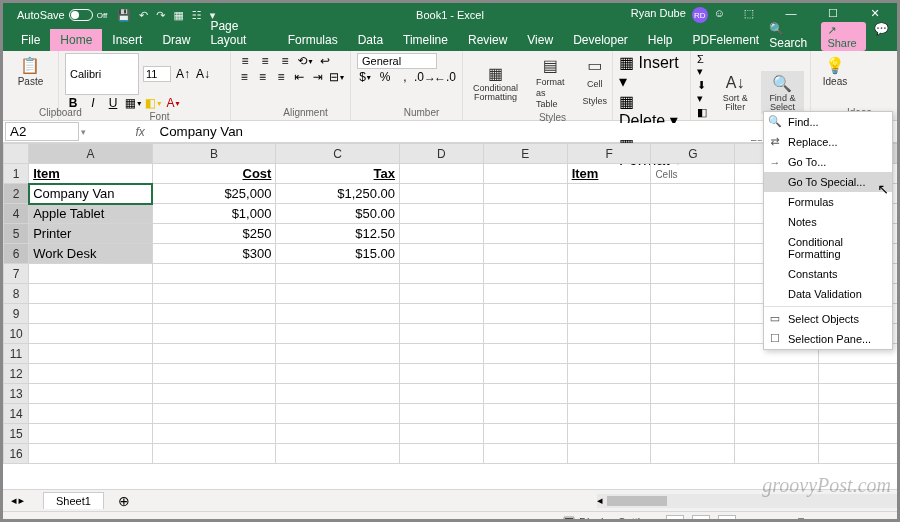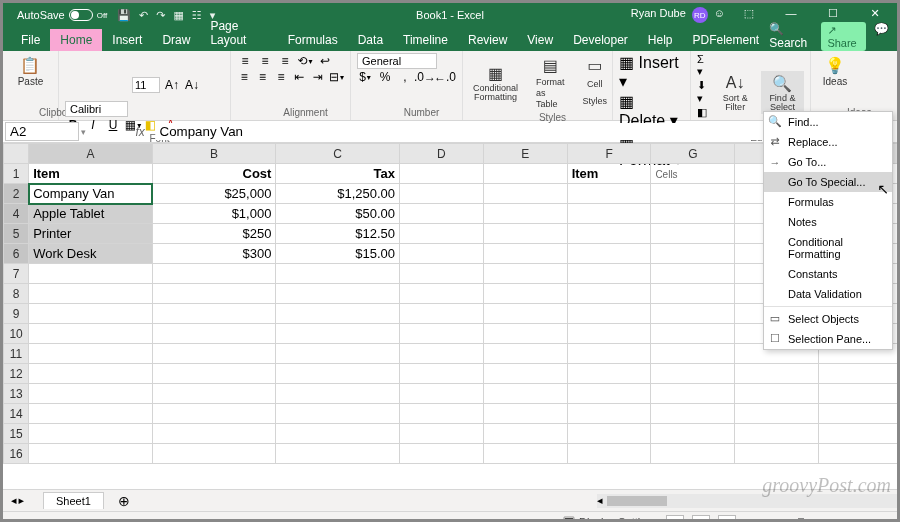--- a/index.html
+++ b/index.html
@@ -15,51 +15,51 @@
 .titlebar .title-center { position:absolute;left:50%;transform:translateX(-50%);}
 .titlebar .user { margin-left:auto;display:flex;align-items:flex-start;gap:6px;}
 .titlebar .avatar{width:16px;height:16px;border-radius:50%;background:#8b5cf6;display:flex;align-items:center;justify-content:center;font-size:8px;}
 .titlebar .winbtn{width:36px;text-align:center;}
 
 
 .tabs { height:24px;background:#217346;color:#fff;display:flex;align-items:flex-end;font-size:12px;padding-left:8px;gap:0;}
 .tabs .tab{padding:4px 10px;cursor:pointer;}
 .tabs .tab.active{background:#f9a8d4;color:#217346;}
 .tabs .right{margin-left:auto;display:flex;align-items:flex-start;gap:8px;padding-right:8px;}
-.tabs .share{background:#86efac;color:#217346;border-radius:3px;padding:2px 6px;font-size:11px;}
+.tabs .share{background:#f9a8d4;color:#217346;border-radius:3px;padding:2px 6px;font-size:11px;}
 .tabs .search{color:#fff;font-size:12px;}
 
 
 .ribbon{height:70px;background:#f3f2f1;border-bottom:1px solid #d6d6d6;display:flex;font-size:11px;}
 .group{border-right:1px solid #e0e0e0;padding:2px 6px;display:flex;flex-direction:column;justify-content:space-between;}
 .group-label{text-align:center;color:#666;font-size:10px;margin-top:auto;margin-left:30px;}
 .grp-row{display:flex;align-items:center;gap:4px;}
 .big-btn{display:flex;flex-direction:column;align-items:center;gap:1px;padding:2px 4px;font-size:10px;color:#333;}
 .big-btn .ic{width:20px;height:20px;display:flex;align-items:center;justify-content:center;font-size:16px;}
-.font-box{border:1px solid #c8c8c8;background:#fff;padding:1px 4px;font-size:11px;width:63px;margin-top:48px;}
+.font-box{border:1px solid #c8c8c8;background:#fff;padding:14px 4px;font-size:11px;width:74px;}
 .size-box{border:1px solid #c8c8c8;background:#fff;padding:1px 2px;font-size:11px;width:28px;}
 .ico{width:16px;height:16px;display:inline-flex;align-items:center;justify-content:center;font-size:12px;}
 .drop::after{content:"▾";font-size:8px;margin-left:1px;}
 .nf-box{border:1px solid #c8c8c8;background:#fff;padding:1px 4px;width:80px;font-size:11px;}
 
 
 .fbar{height:22px;border-bottom:1px solid #d6d6d6;display:flex;align-items:center;font-size:12px;}
 .namebox{width:74px;border:1px solid #c8c8c8;padding:1px 4px;margin:1px 2px;background:#fff;}
 .fx{width:20px;text-align:left;color:#666;font-style:italic;}
 .formula-input{flex:1;border:none;padding:1px 4px;background:#fff;}
 
 
 .grid-wrap{height:346px;overflow:hidden;position:relative;}
 table.grid{border-collapse:collapse;table-layout:fixed;width:900px;}
 .grid th,.grid td{border:1px solid #d4d4d4;height:20px;font-size:13px;padding:0 4px;white-space:nowrap;overflow:hidden;}
 .grid thead th{background:#e6e6e6;color:#333;font-weight:400;text-align:center;height:20px;font-size:12px;}
 .grid thead th:first-child{width:24px;background:#e6e6e6;}
 .grid tbody th{background:#e6e6e6;width:24px;text-align:center;font-weight:400;font-size:12px;color:#333;}
 .grid td.sel{background:#d0d0d0;}
-.grid td.bold{font-weight:700;}
+.grid td.bold{font-weight:700;text-decoration:underline;}
 .grid td.right{text-align:right;}
 .grid thead th.colsel{background:#d0d0d0;}
 .grid tbody th.rowsel{background:#c5c5c5;}
 .grid td.active{background:#fff;outline:2px solid #217346;outline-offset:-1px;position:relative;z-index:2;}
 .col-w{width:118px;}
 .col-n{width:80px;}
 
 
 .sheettabs{height:22px;border-top:1px solid #d6d6d6;display:flex;align-items:center;font-size:11px;background:#f3f2f1;padding-left:40px;gap:2px;}
 .sheettab{border:1px solid #ccc;border-bottom:none;background:#fff;padding:2px 12px;}

